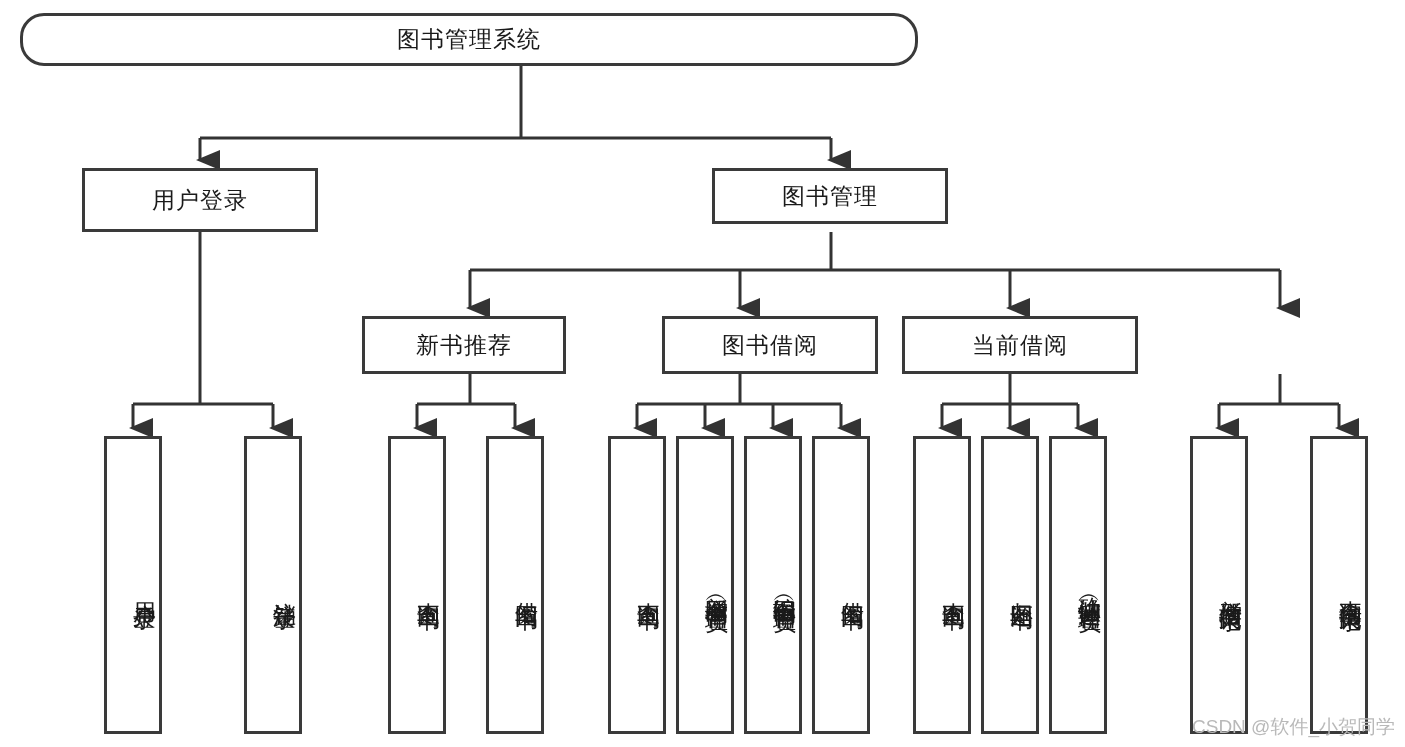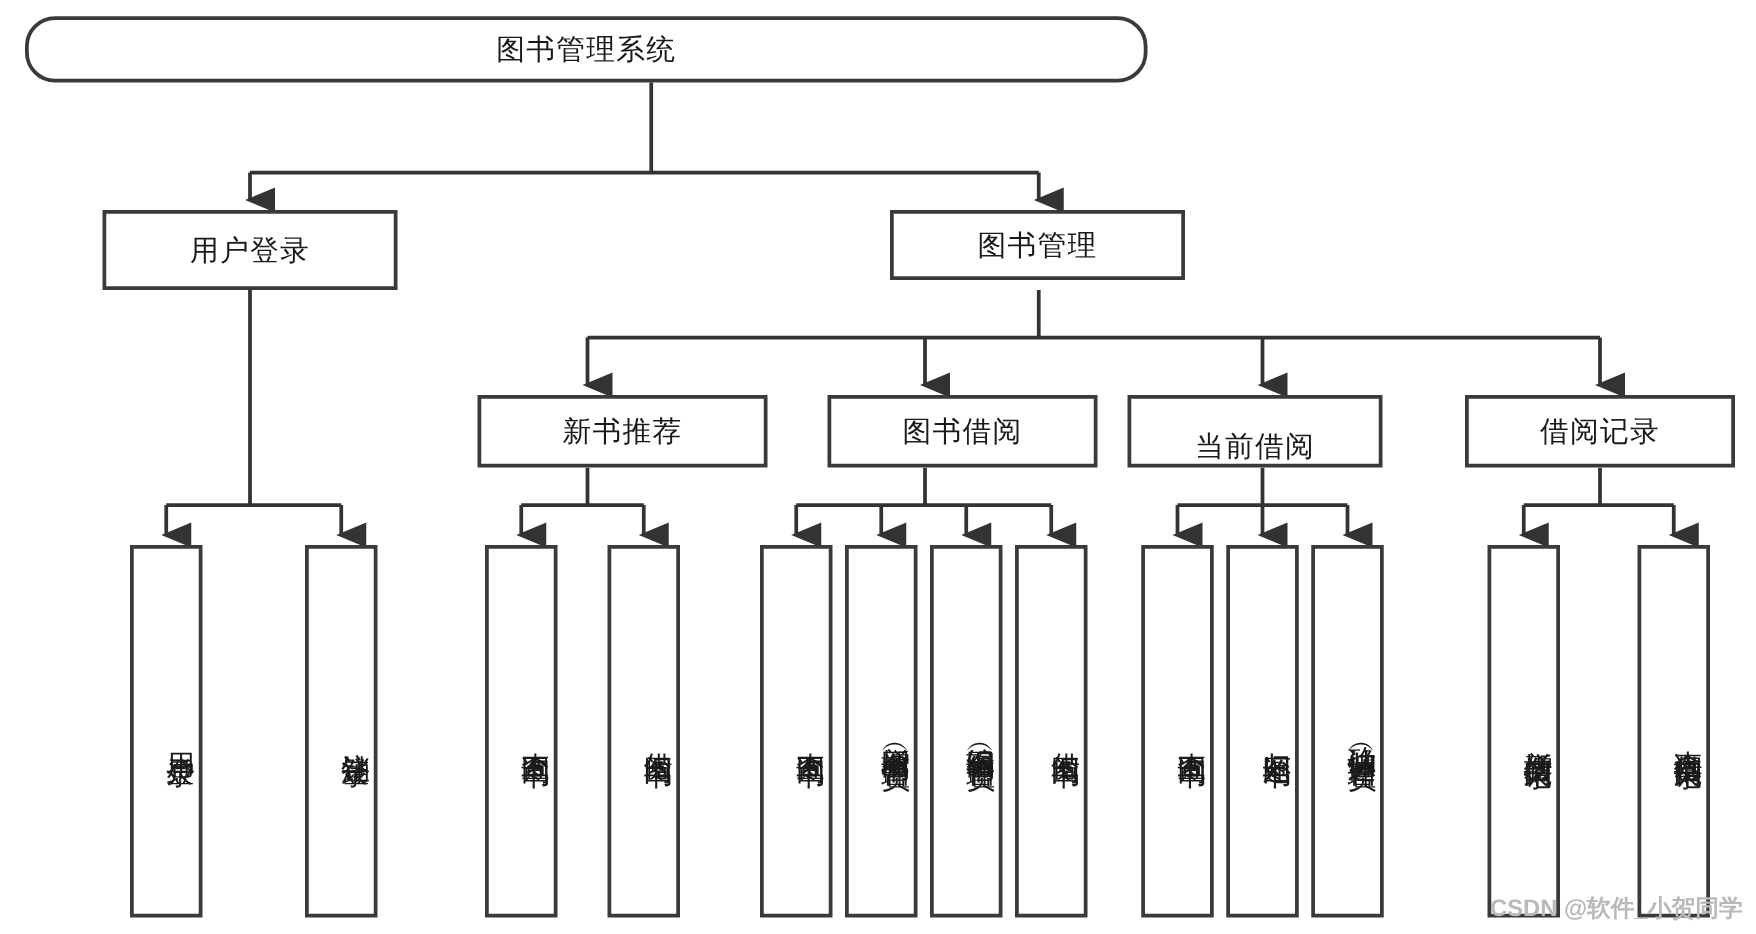--- a/index.html
+++ b/index.html
@@ -122,31 +122,28 @@
     <span>图书管理系统</span>
   </div>
 
   <div class="node h" id="node-l2-0" style="left: 82px; top: 168px; width: 236px; height: 64px;">
     <span>用户登录</span>
   </div>
   <div class="node h" id="node-l2-1" style="left: 712px; top: 168px; width: 236px; height: 56px;">
     <span>图书管理</span>
   </div>
 
-  <div class="node h" id="node-l3-0" style="left: 382px; top: 316px; width: 232px; height: 58px;">
+  <div class="node h" id="node-l3-0" style="left: 362px; top: 316px; width: 204px; height: 58px;">
     <span>新书推荐</span>
   </div>
   <div class="node h" id="node-l3-1" style="left: 632px; top: 316px; width: 216px; height: 58px; margin-left: 30px;">
     <span>图书借阅</span>
   </div>
-  <div class="node h" id="node-l3-2" style="left: 902px; top: 316px; width: 204px; height: 58px; align-items: flex-end;">
+  <div class="node h" id="node-l3-2" style="left: 902px; top: 316px; width: 236px; height: 58px;">
     <span>当前借阅</span>
-  </div>
-  <div class="node h" id="node-l3-3" style="left: 1172px; top: 316px; width: 216px; height: 58px;">
-    <span>借阅记录</span>
   </div>
 
   <div class="node v" id="node-leaf-0" style="left: 104px; top: 436px; width: 58px; height: 298px;">
     <span class="vtext">用户登录</span>
   </div>
   <div class="node v" id="node-leaf-1" style="left: 244px; top: 436px; width: 58px; height: 298px;">
     <span class="vtext">注销登录</span>
   </div>
   <div class="node v" id="node-leaf-2" style="left: 388px; top: 436px; width: 58px; height: 298px;">
     <span class="vtext">查询图书</span>
@@ -175,15 +172,15 @@
   <div class="node v" id="node-leaf-10" style="left: 1049px; top: 436px; width: 58px; height: 298px;">
     <span class="vtext">确认归还（管理员）</span>
   </div>
   <div class="node v" id="node-leaf-11" style="left: 1190px; top: 436px; width: 58px; height: 298px;">
     <span class="vtext">新增借阅记录</span>
   </div>
   <div class="node v" id="node-leaf-12" style="left: 1310px; top: 436px; width: 58px; height: 298px;">
     <span class="vtext">查询借阅记录</span>
   </div>
 
-  <div class="watermark" id="watermark" style="left: 1192px; top: 714px; font-weight: bold;">CSDN @软件_小贺同学</div>
+  <div class="watermark" id="watermark" style="left: 1192px; top: 714px;">CSDN @软件_小贺同学</div>
 
 </div>
 
 </body></html>

